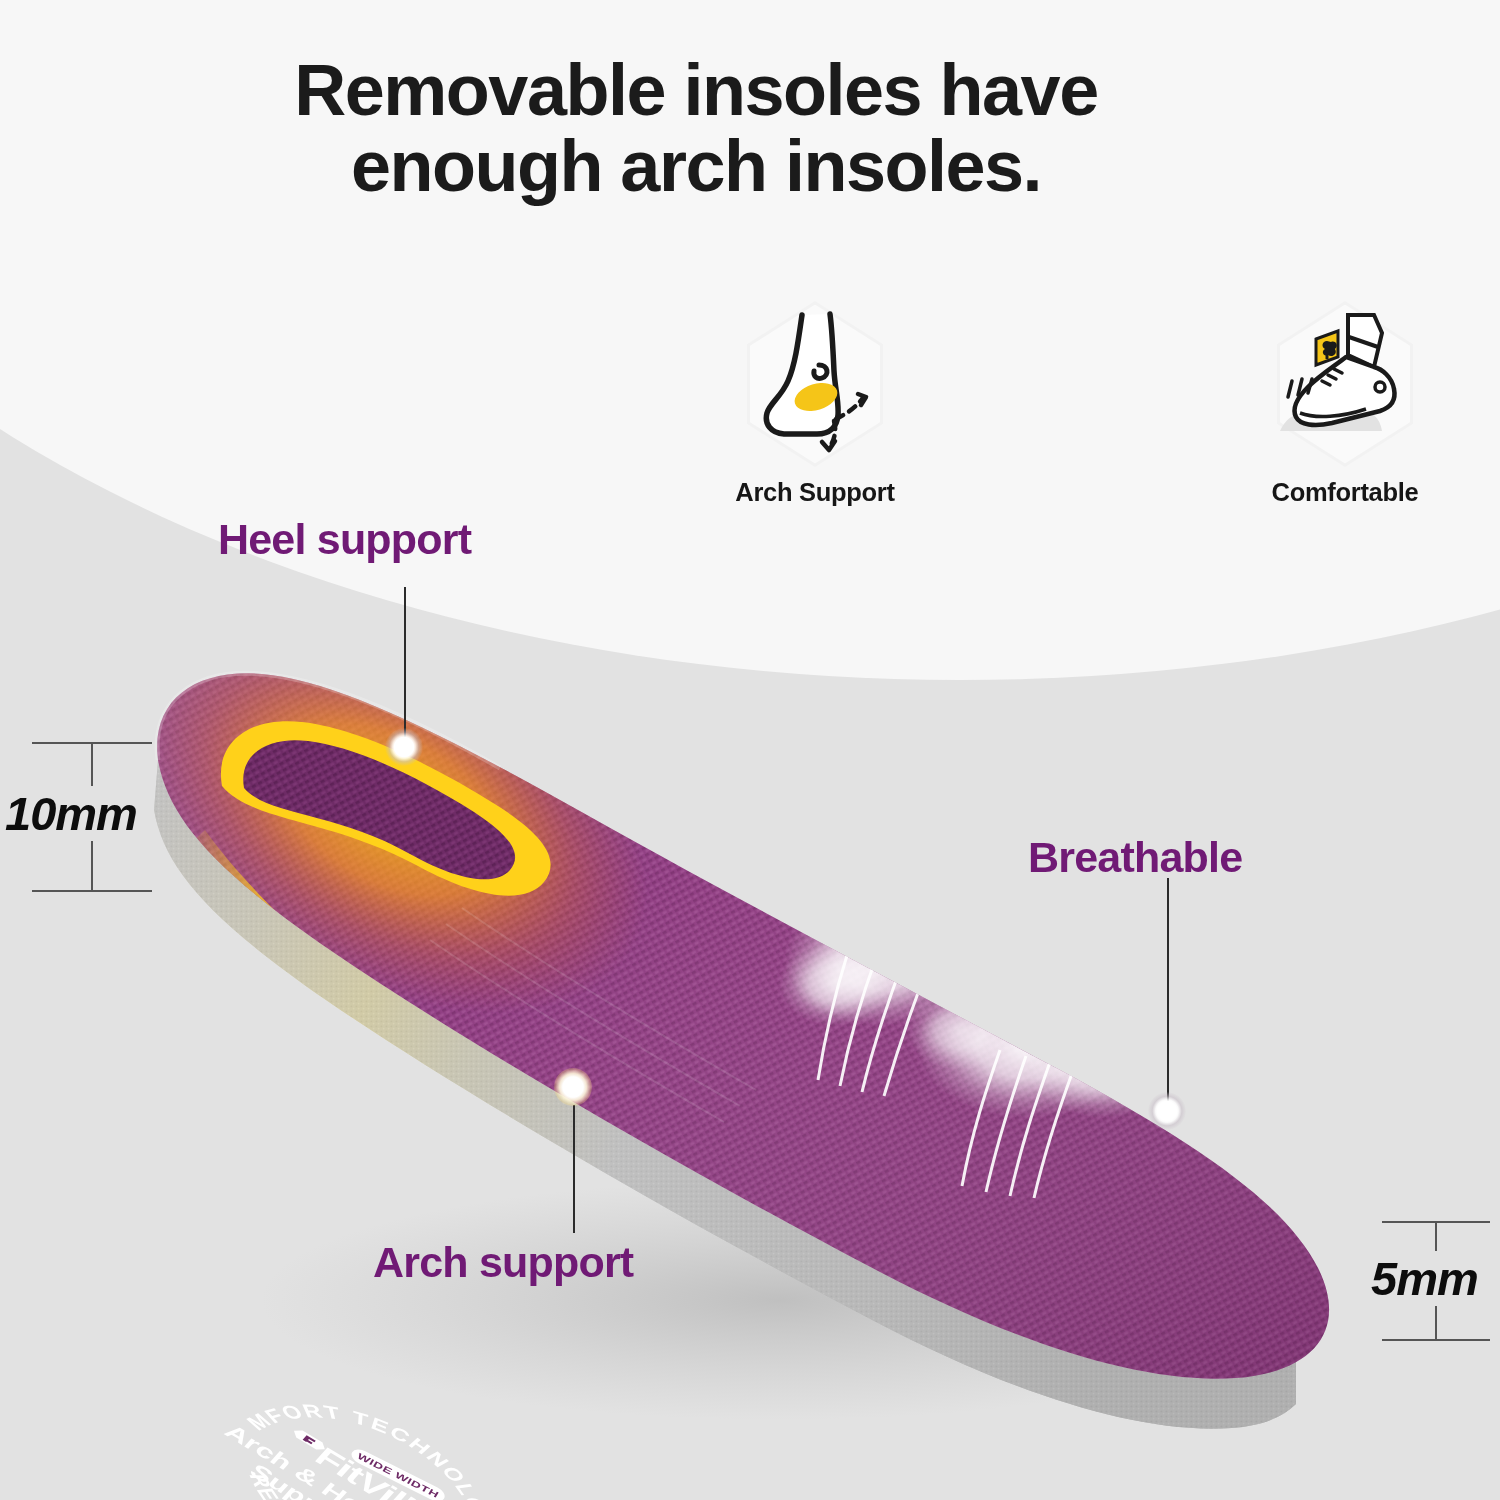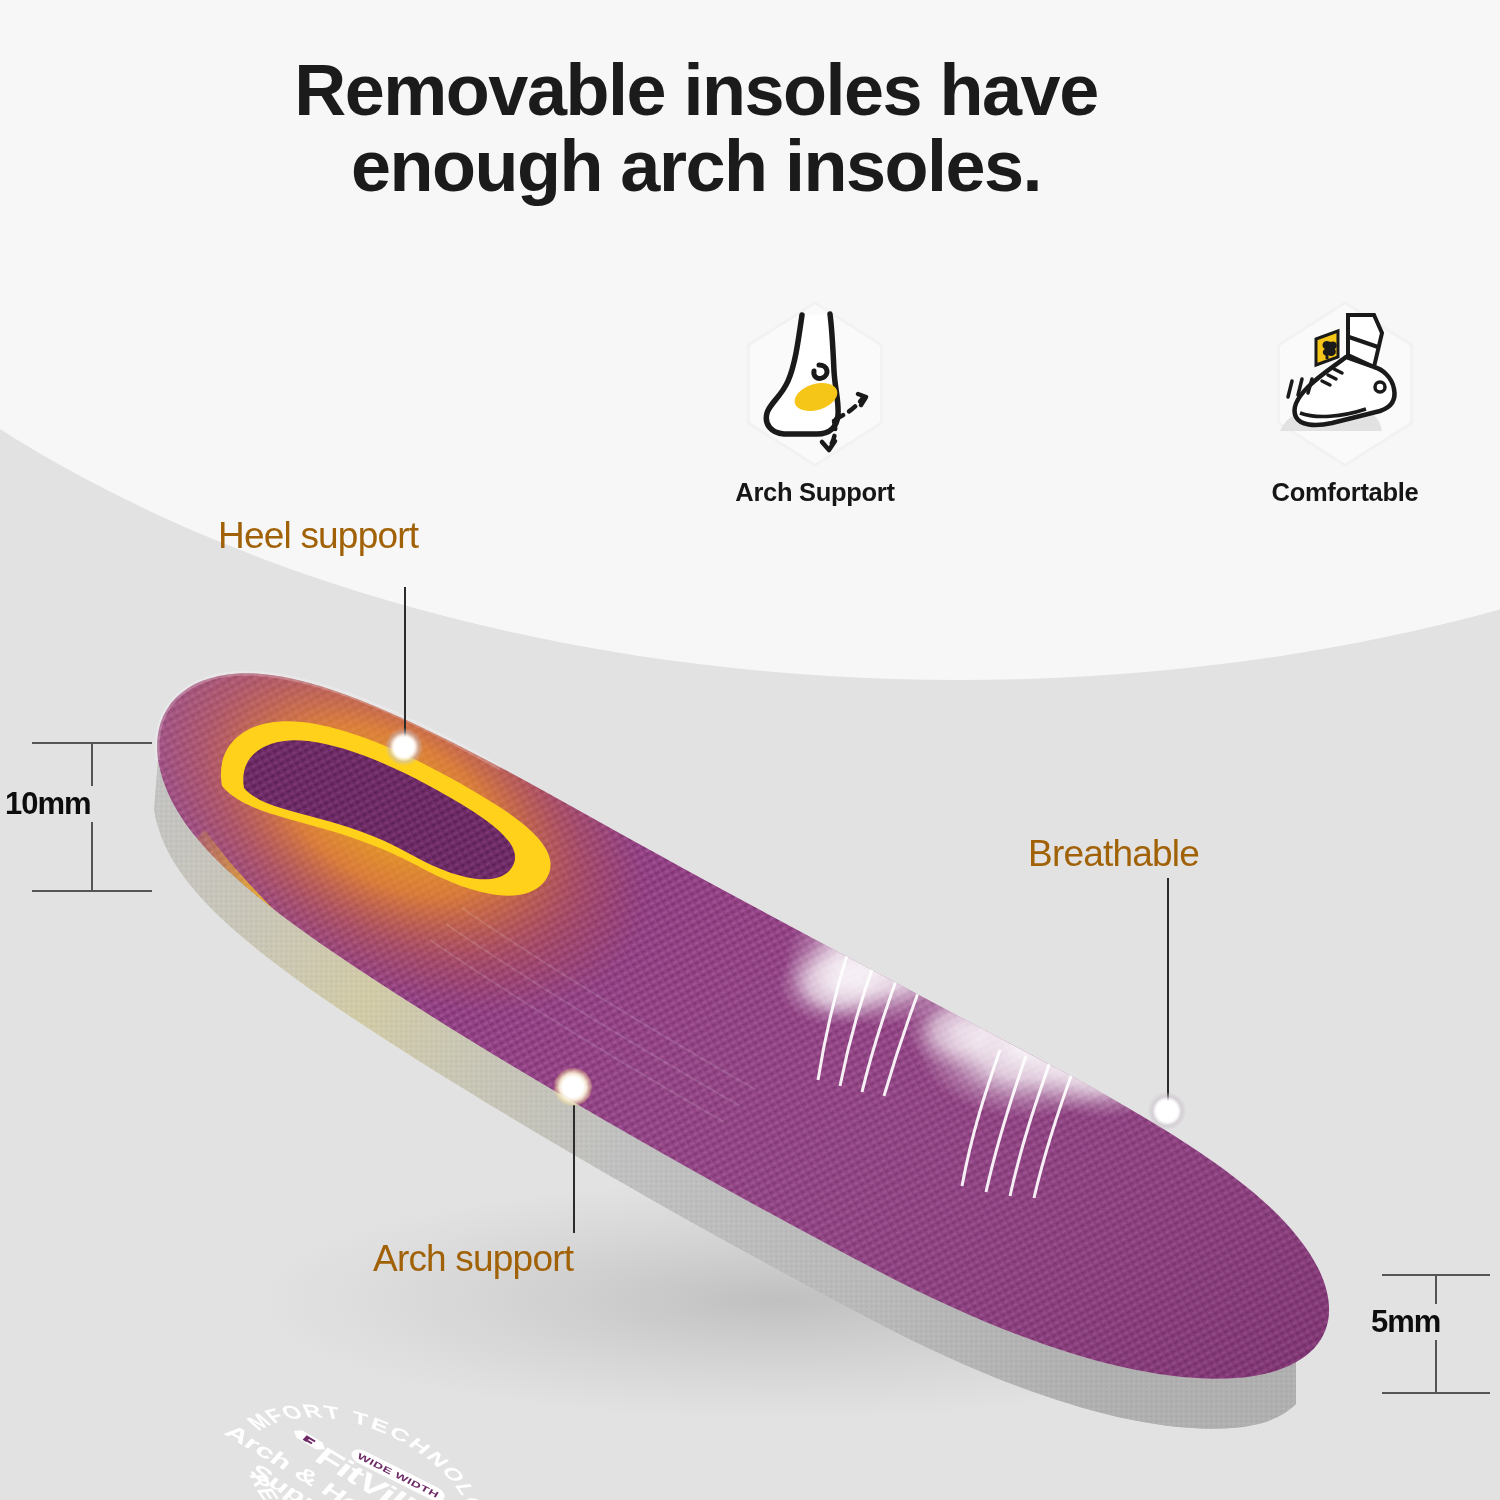--- a/index.html
+++ b/index.html
@@ -56,21 +56,21 @@
   .hexicon{position:relative;z-index:2;width:150px;height:150px;}
   .feature-label{
     margin-top:6px;
     font-size:25.5px;font-weight:700;color:#161616;
     letter-spacing:-0.3px;white-space:nowrap;
   }
 
   
   .callout-label{
     position:absolute;z-index:14;
-    font-size:37px;font-weight:400;color:#a16207;
+    font-size:43px;font-weight:700;color:#701a75;
     letter-spacing:-0.8px;white-space:nowrap;
   }
   .lbl-heel{left:218px;top:515px;}
   .lbl-arch{left:373px;top:1238px;}
   .lbl-breathe{left:1028px;top:805px;margin-top:28px;}
 
   .leader{position:absolute;background:#2b2b2b;width:2px;z-index:13;}
   .leader-heel{left:404px;top:587px;height:160px;}
   .leader-arch{left:573px;top:1105px;height:128px;}
   .leader-breathe{left:1167px;top:878px;height:232px;}
@@ -87,31 +87,31 @@
   .dot-heel{left:385px;top:728px;}
   .dot-arch{left:554px;top:1068px;
     background:radial-gradient(circle at 50% 50%,#ffffff 0 38%,rgba(255,248,220,.9) 50%,rgba(255,225,140,.35) 66%,rgba(255,225,140,0) 80%);}
   .dot-breathe{left:1148px;top:1092px;}
 
   
   .dim{position:absolute;z-index:14;}
   .dim .tick{position:absolute;height:1.6px;background:#555;}
   .dim .vline{position:absolute;width:1.6px;background:#555;}
   .dim .dlabel{
-    position:absolute;font-size:31px;font-weight:700;color:#0d0d0d;
-    letter-spacing:-1px;white-space:nowrap;
+    position:absolute;font-size:47px;font-weight:700;color:#0d0d0d;
+    letter-spacing:-1px;white-space:nowrap;font-style:italic;
   }
   
   .dim10{left:32px;top:742px;width:120px;height:150px;}
   .dim10 .t-top{left:0;top:0;width:120px;}
   .dim10 .t-bot{left:0;top:148px;width:120px;}
   .dim10 .vline{left:59px;top:0;height:150px;}
   .dim10 .dlabel{left:-30px;top:44px;background:#e2e2e2;padding:0 3px;}
   
-  .dim5{left:1382px;top:1274px;width:108px;height:136px;}
+  .dim5{left:1382px;top:1221px;width:108px;height:136px;}
   .dim5 .t-top{left:0;top:0;width:108px;}
   .dim5 .t-bot{left:0;top:118px;width:108px;}
   .dim5 .vline{left:53px;top:0;height:120px;}
   .dim5 .dlabel{left:-14px;top:30px;background:#e2e2e2;padding:0 3px;}
 
   
   .insole-stage{position:absolute;left:0;top:0;width:1500px;height:1500px;z-index:8;}
 </style>
 </head>
 <body>

